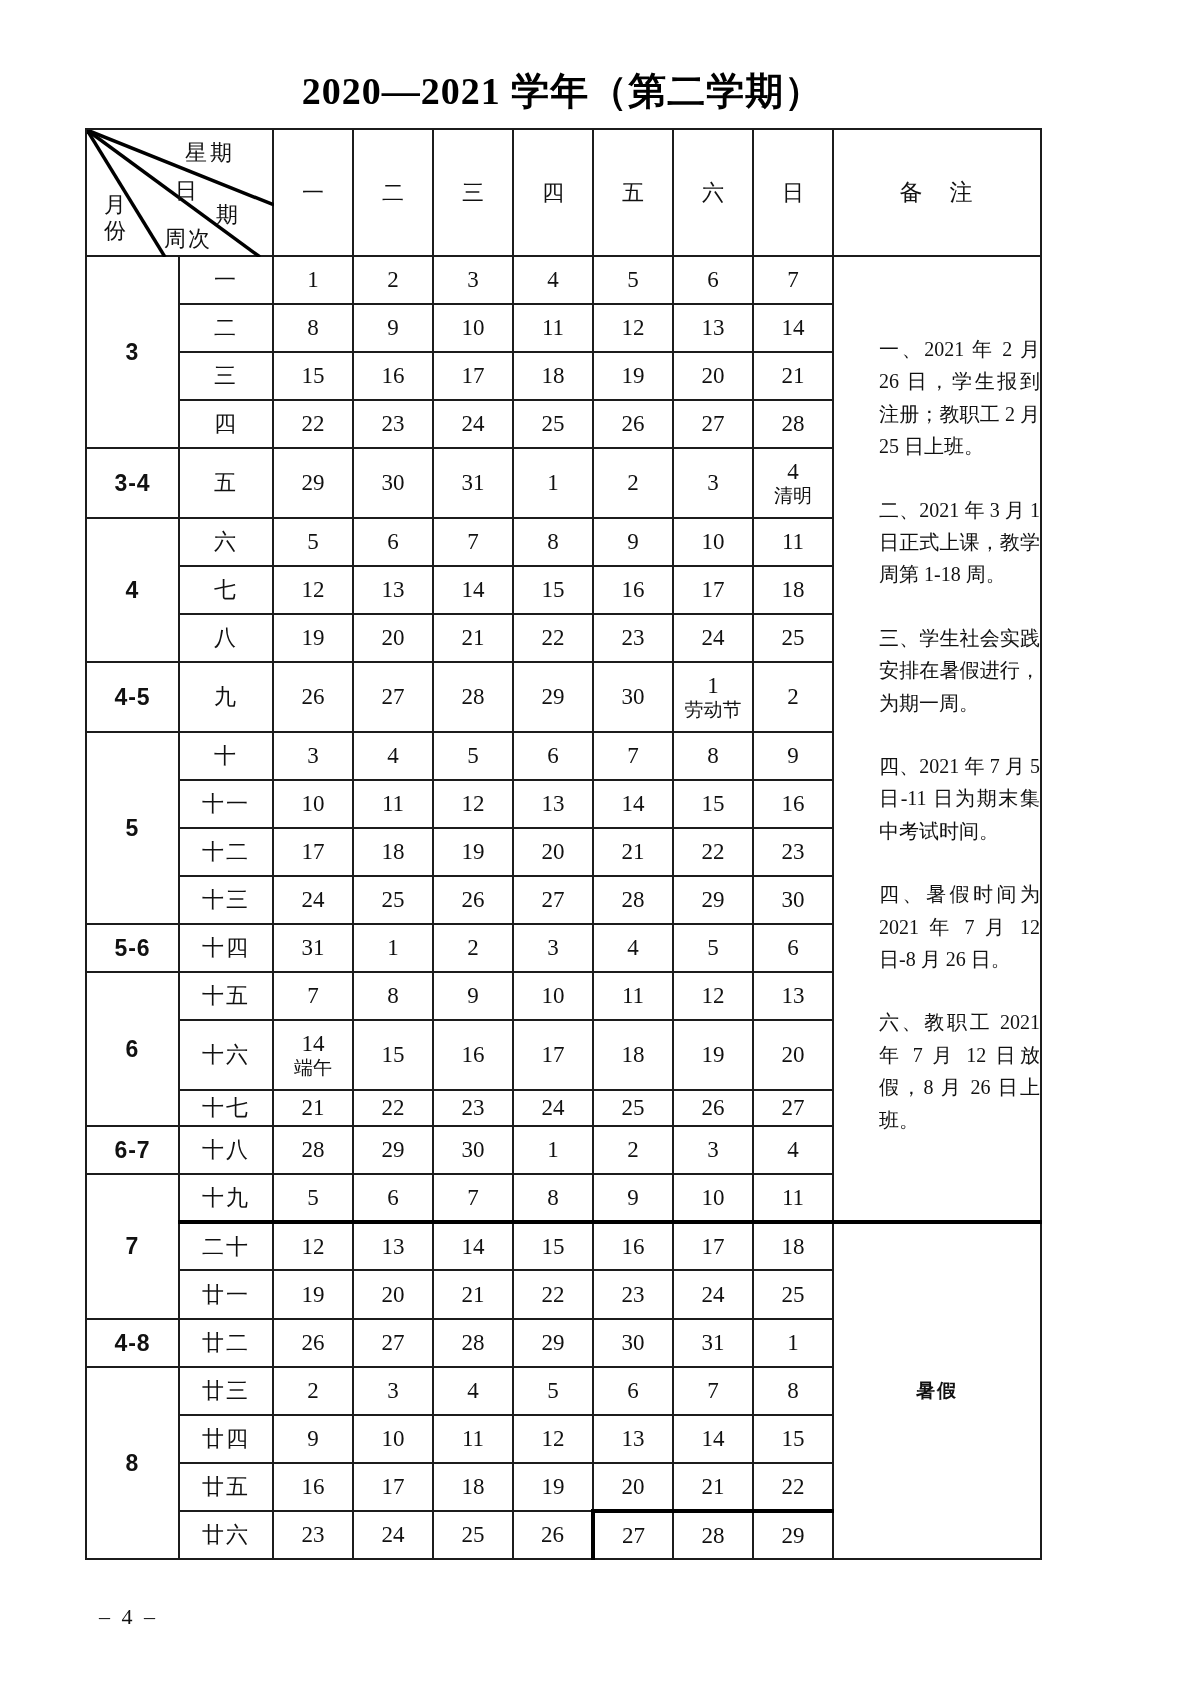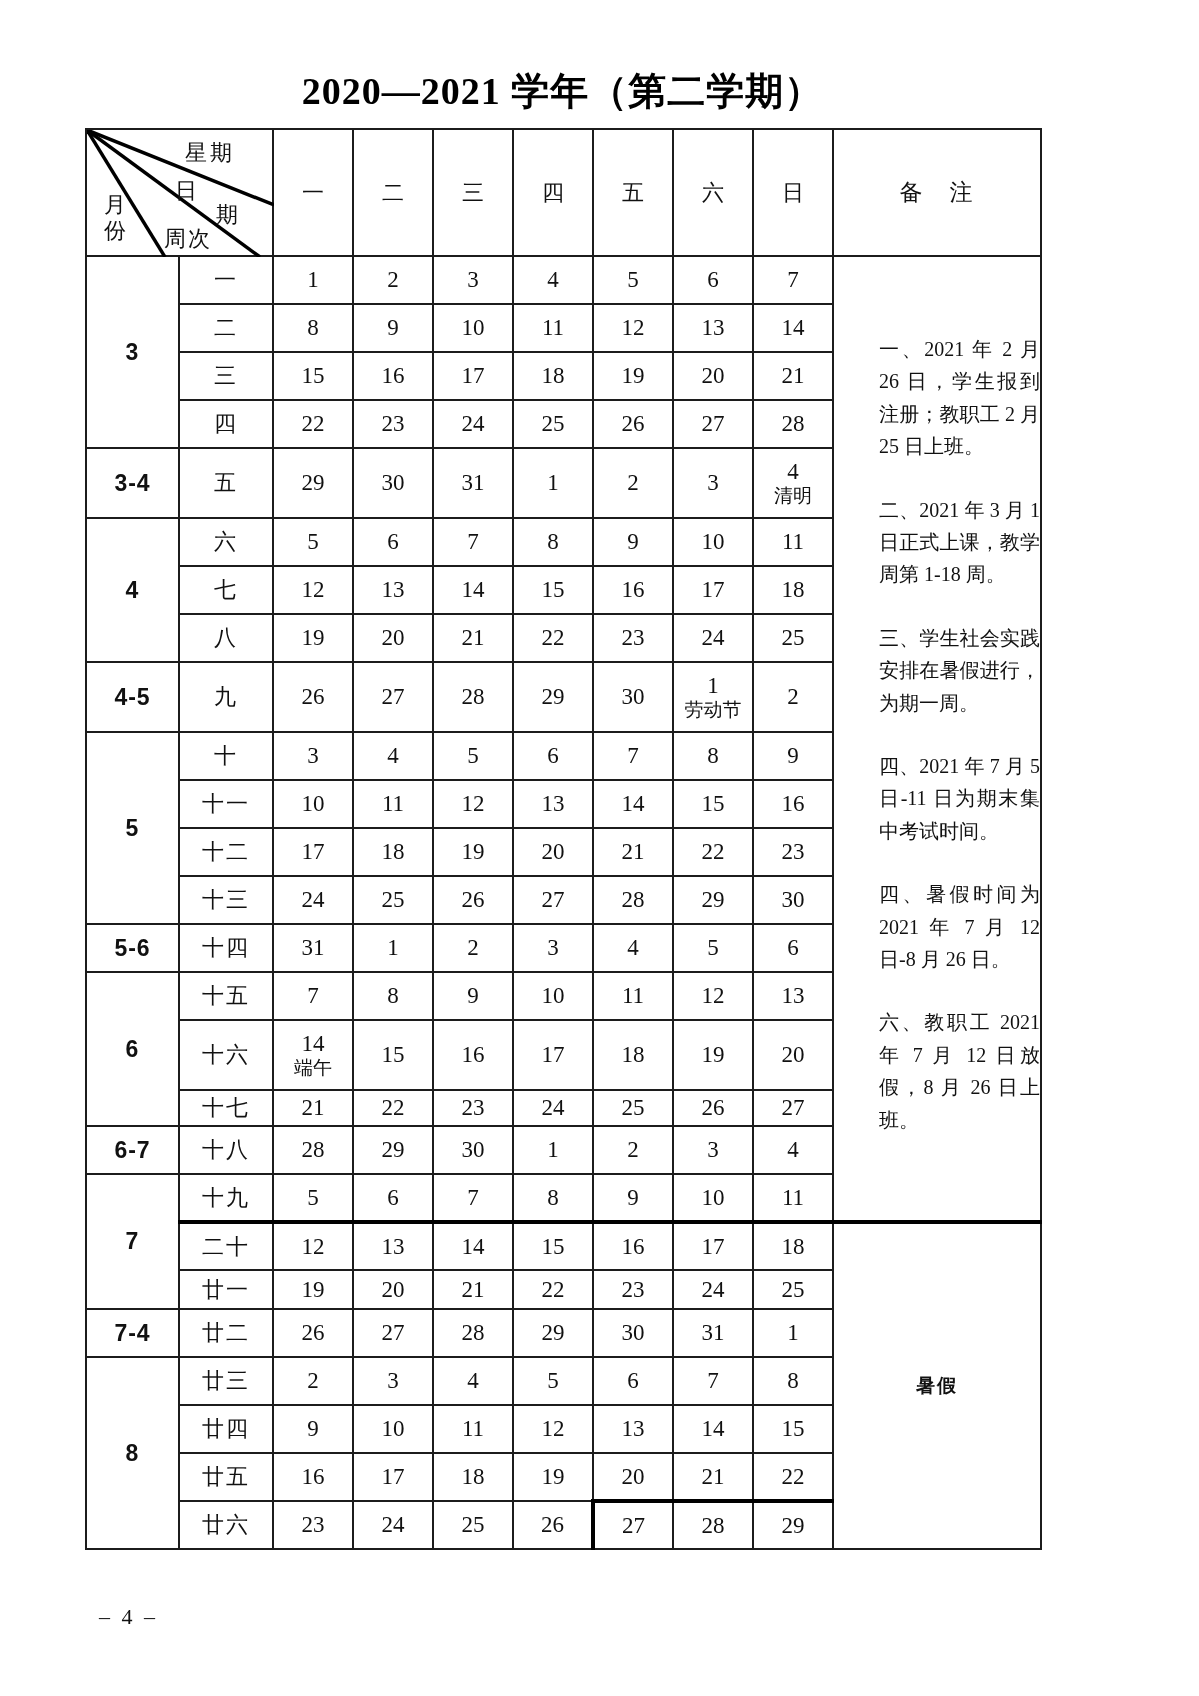--- a/index.html
+++ b/index.html
@@ -381,32 +381,32 @@
           <td class="week-cell thick-top">二十</td>
           <td class="day-cell thick-top">12</td>
           <td class="day-cell thick-top">13</td>
           <td class="day-cell thick-top">14</td>
           <td class="day-cell thick-top">15</td>
           <td class="day-cell thick-top">16</td>
           <td class="day-cell thick-top">17</td>
           <td class="day-cell thick-top">18</td>
           <td class="summer-cell thick-top" rowspan="7">暑假</td>
         </tr>
-        <tr style="height: 39px;">
+        <tr style="height: 49px;">
           <td class="week-cell">廿一</td>
           <td class="day-cell">19</td>
           <td class="day-cell">20</td>
           <td class="day-cell">21</td>
           <td class="day-cell">22</td>
           <td class="day-cell">23</td>
           <td class="day-cell">24</td>
           <td class="day-cell">25</td>
         </tr>
         <tr style="height: 48px;">
-          <td class="month-cell" rowspan="1">7-4</td>
+          <td class="month-cell" rowspan="1">4-8</td>
           <td class="week-cell">廿二</td>
           <td class="day-cell">26</td>
           <td class="day-cell">27</td>
           <td class="day-cell">28</td>
           <td class="day-cell">29</td>
           <td class="day-cell">30</td>
           <td class="day-cell">31</td>
           <td class="day-cell">1</td>
         </tr>
         <tr style="height: 48px;">

